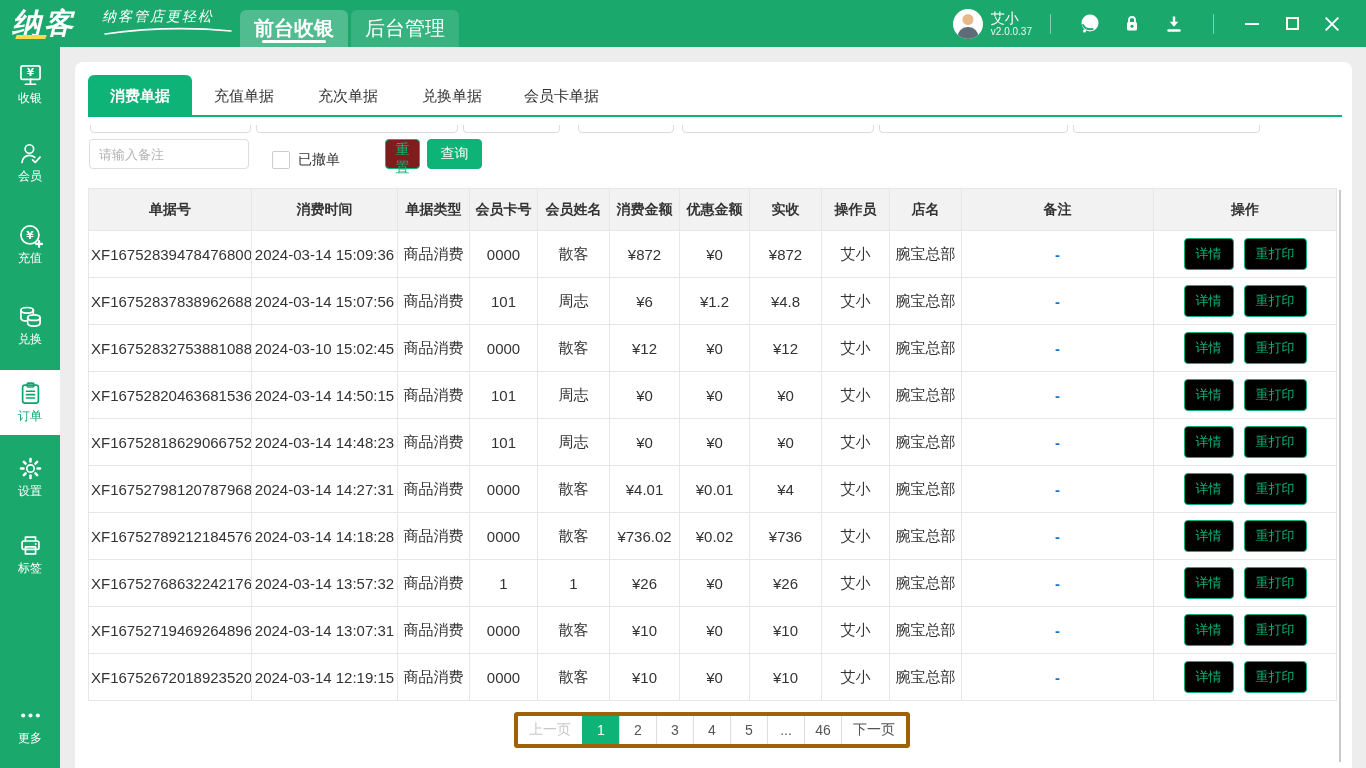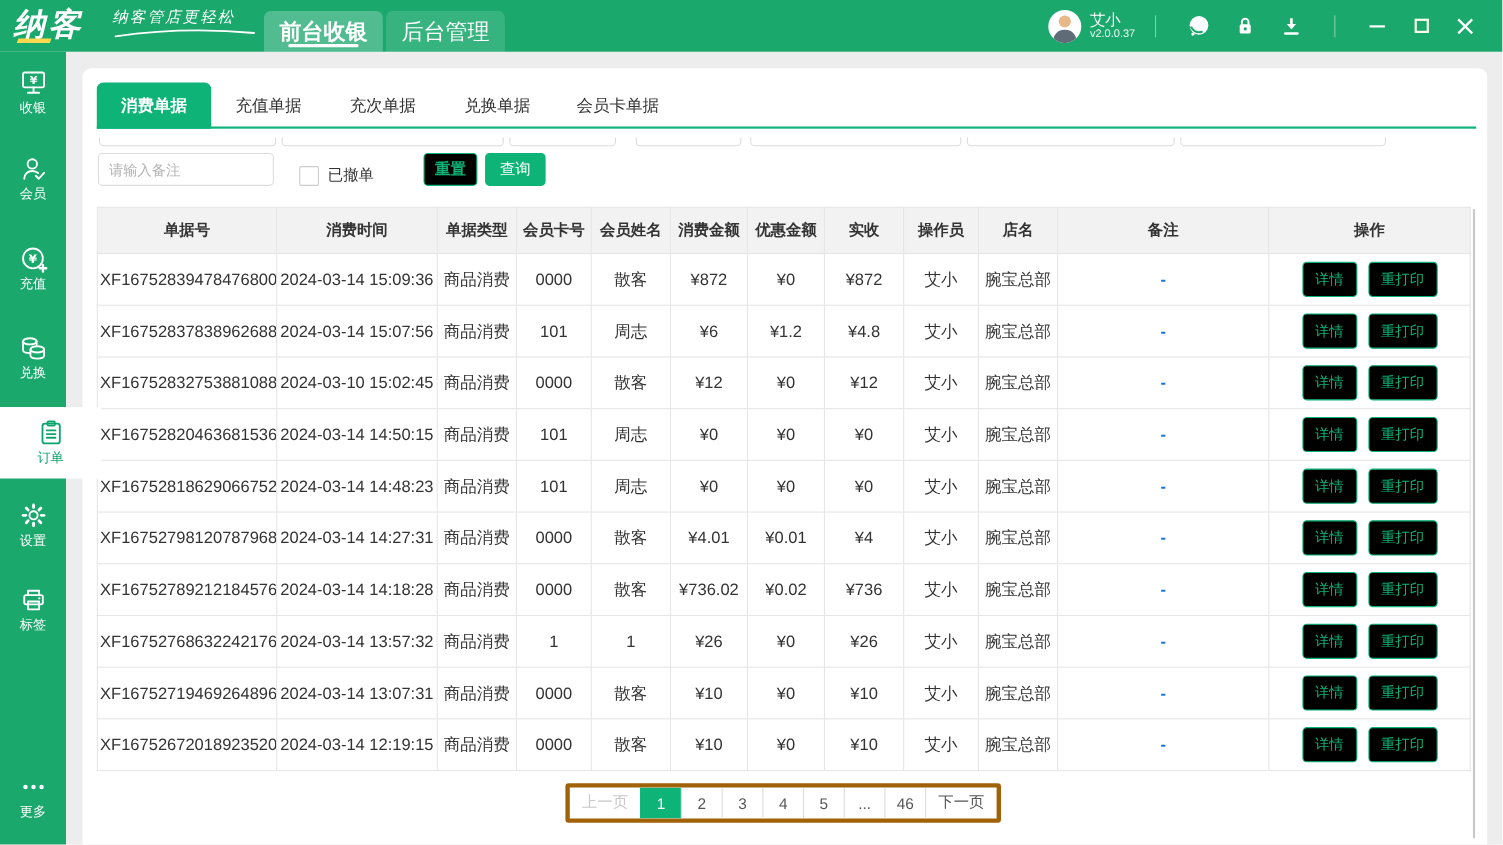--- a/index.html
+++ b/index.html
@@ -38,21 +38,21 @@
   .ic-max{width:13px;height:13px;border:2px solid #fdfdeb;box-sizing:border-box;}
   .ic-close{position:relative;width:16px;height:16px;}
   .ic-close::before,.ic-close::after{content:"";position:absolute;left:-1px;top:7px;width:18px;height:2px;background:#fff;}
   .ic-close::before{transform:rotate(45deg);}
   .ic-close::after{transform:rotate(-45deg);}
 
   
   .sidebar{position:absolute;left:0;top:47px;width:60px;height:721px;background:#1aa86c;z-index:4;}
   .snav{position:absolute;left:0;width:60px;text-align:center;color:#fff;cursor:pointer;}
   .snav .lbl{font-size:12px;margin-top:1px;}
-  .snav.active{background:#fff;color:#0da56e;padding:10px 16px;}
+  .snav.active{background:#fff;color:#0da56e;padding:10px 0;}
   .snav svg{display:block;margin:0 auto;}
 
   
   .panel{position:absolute;left:75px;top:62px;width:1277px;height:706px;background:#fff;
          border-radius:8px 8px 0 0;z-index:3;}
   .ctabs{position:absolute;left:13px;top:13px;display:flex;height:42px;}
   .ctab{min-width:104px;padding:0 20px;display:flex;align-items:center;justify-content:center;
         font-size:15px;color:#333;cursor:pointer;box-sizing:border-box;}
   .ctab.active{background:#0db377;color:#fff;border-radius:6px 6px 0 0;font-weight:bold;}
   .tabline{position:absolute;left:13px;top:53px;width:1254px;height:2px;background:#0db377;}
@@ -61,21 +61,21 @@
         box-sizing:border-box;flex:none;}
 
   
   .filters{position:absolute;left:14px;top:77px;height:30px;display:flex;align-items:flex-end;}
   .note-input{width:160px;height:30px;border:1px solid #ddd;border-radius:4px;padding:0 9px;
         font-size:13px;color:#333;box-sizing:border-box;outline:none;font-family:inherit;}
   .note-input::placeholder{color:#b3b3b3;}
   .chk{width:16px;height:16px;border:1px solid #ccc;border-radius:2px;background:#fff;margin-left:23px;cursor:pointer;flex:none;}
   .chk-lbl{font-size:14px;color:#333;margin-left:8px;}
   .btn{height:30px;border-radius:4px;font-size:14px;cursor:pointer;font-family:inherit;}
-  .btn-reset{margin-left:45px;width:49px;border:1px solid #0db377;color:#0db377;background:#000000;font-weight:bold;}
+  .btn-reset{margin-left:45px;width:35px;border:1px solid #0db377;color:#0db377;background:#7f1d1d;}
   .btn-search{margin-left:7px;width:55px;border:1px solid #0db377;background:#0db377;color:#fff;}
 
   
   .otable{position:absolute;left:13px;top:126px;width:1248px;border-collapse:collapse;
           table-layout:fixed;font-size:15px;color:#333;}
   .otable th{height:41px;background:#f2f2f2;font-weight:bold;border:1px solid #e6e6e6;font-size:14px;
           padding:0 2px;}
   .otable td{height:46px;text-align:center;border:1px solid #e6e6e6;padding:0 2px;overflow:hidden;
           white-space:nowrap;}
   .note-dash{color:#1673d1;font-weight:bold;}

